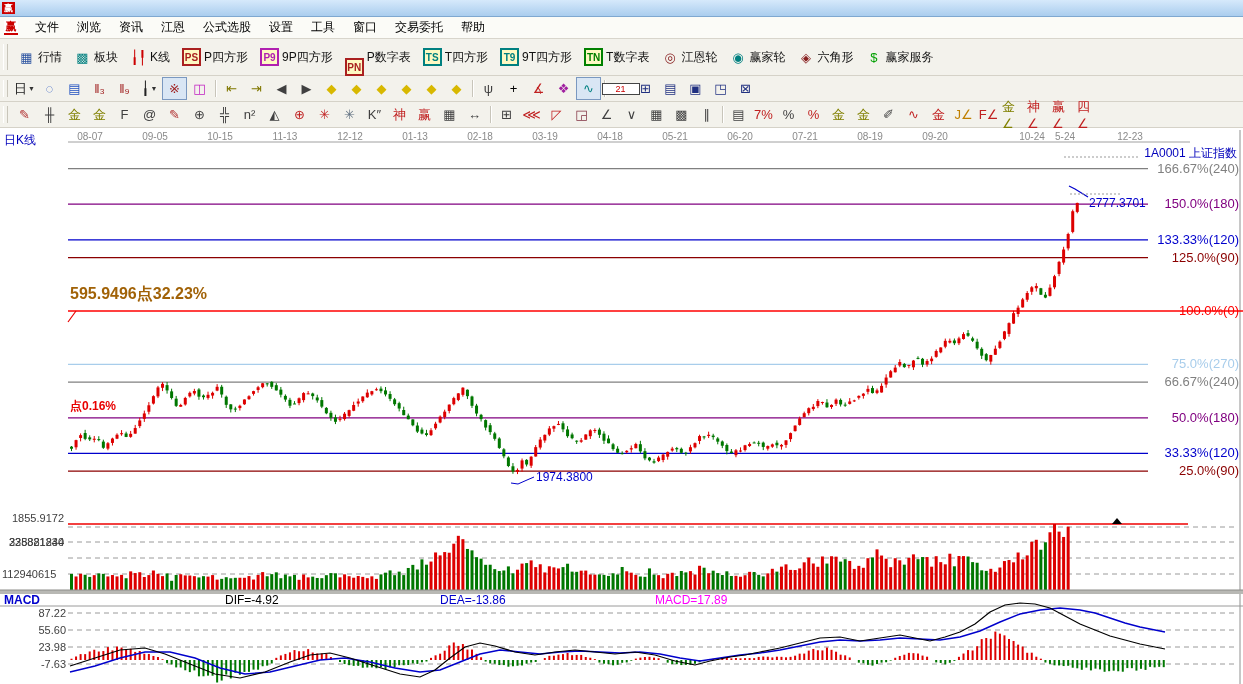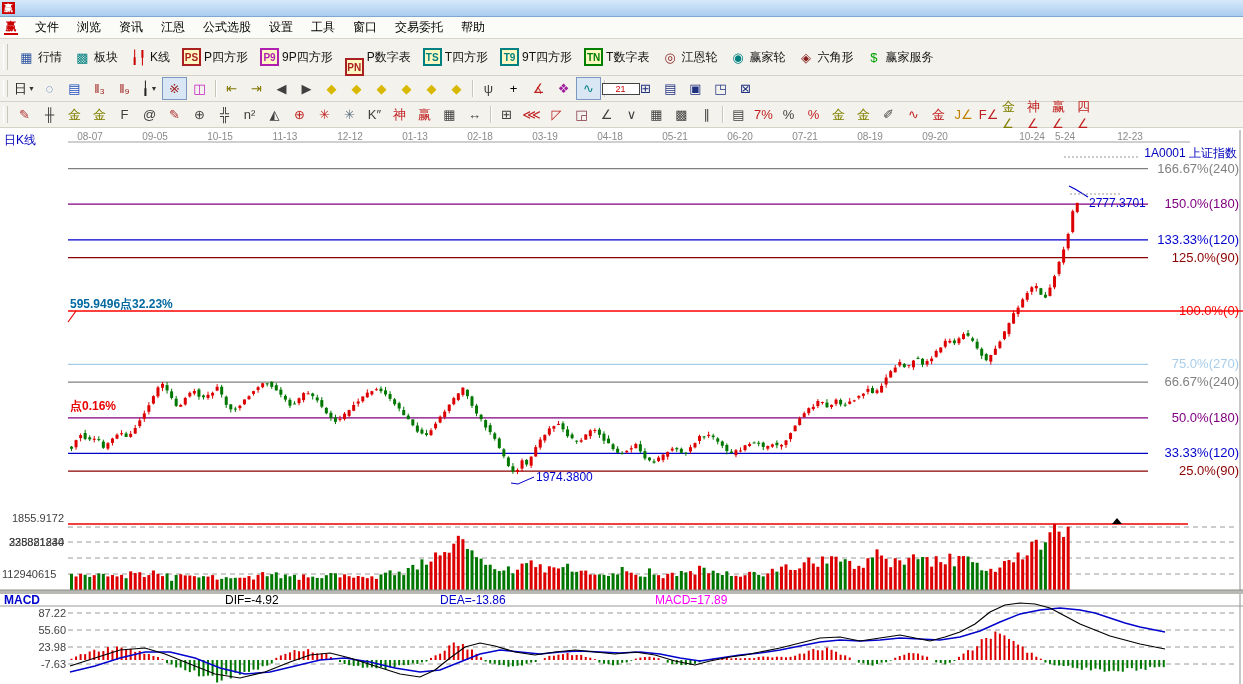--- a/index.html
+++ b/index.html
@@ -1311,21 +1311,21 @@
         <div class="gannlbl" style="top: 32.5929px; color: rgb(128, 128, 128);">166.67%(240)</div>
         <div class="gannlbl" style="top: 68.2px; color: rgb(128, 0, 128);">150.0%(180)</div>
         <div class="gannlbl" style="top: 103.807px; color: rgb(0, 0, 204);">133.33%(120)</div>
         <div class="gannlbl" style="top: 121.6px; color: rgb(139, 0, 0);">125.0%(90)</div>
         <div class="gannlbl" style="top: 175px; color: rgb(255, 0, 0);">100.0%(0)</div>
         <div class="gannlbl" style="top: 228.4px; color: rgb(168, 205, 235);">75.0%(270)</div>
         <div class="gannlbl" style="top: 246.193px; color: rgb(128, 128, 128);">66.67%(240)</div>
         <div class="gannlbl" style="top: 281.8px; color: rgb(128, 0, 128);">50.0%(180)</div>
         <div class="gannlbl" style="top: 317.407px; color: rgb(0, 0, 204);">33.33%(120)</div>
         <div class="gannlbl" style="top: 335.2px; color: rgb(139, 0, 0);">25.0%(90)</div>
-        <div class="txt" style="left: 70px; top: 168px; color: #0369a1; font-size: 12px; font-weight: bold;">595.9496点32.23%</div>
+        <div class="txt" style="left: 70px; top: 156px; color: #a16207; font-size: 16px; font-weight: bold;">595.9496点32.23%</div>
         <div class="txt" style="left: 70px; top: 270px; color: rgb(232, 0, 0); font-size: 12px; font-weight: bold;">点0.16%</div>
         <div class="txt" style="left: 536px; top: 342px; color: rgb(0, 0, 204); font-size: 12px;">1974.3800</div>
         <div class="txt" style="left: 1089px; top: 68px; color: rgb(0, 0, 204); font-size: 12px;">2777.3701</div>
         <div class="txt" style="left: 8px; top: 384px; width: 56px; text-align: right; color: rgb(64, 64, 64); font-size: 11px;">1855.9172</div>
         <div class="txt" style="left: 2px; top: 408px; width: 62px; text-align: right; color: rgb(64, 64, 64); font-size: 11px;">338821844</div>
         <div class="txt" style="left: 2px; top: 408px; width: 62px; text-align: right; color: rgb(64, 64, 64); font-size: 11px;">225881230</div>
         <div class="txt" style="left: 2px; top: 440px; width: 62px; text-align: left; color: rgb(64, 64, 64); font-size: 11px;">112940615</div>
         <div class="txt" style="left: 4px; top: 465px; color: rgb(0, 0, 204); font-size: 12px; font-weight: bold;">MACD</div>
         <div class="txt" style="left: 225px; top: 465px; color: rgb(0, 0, 0); font-size: 12px;">DIF=-4.92</div>
         <div class="txt" style="left: 440px; top: 465px; color: rgb(0, 0, 204); font-size: 12px;">DEA=-13.86</div>

